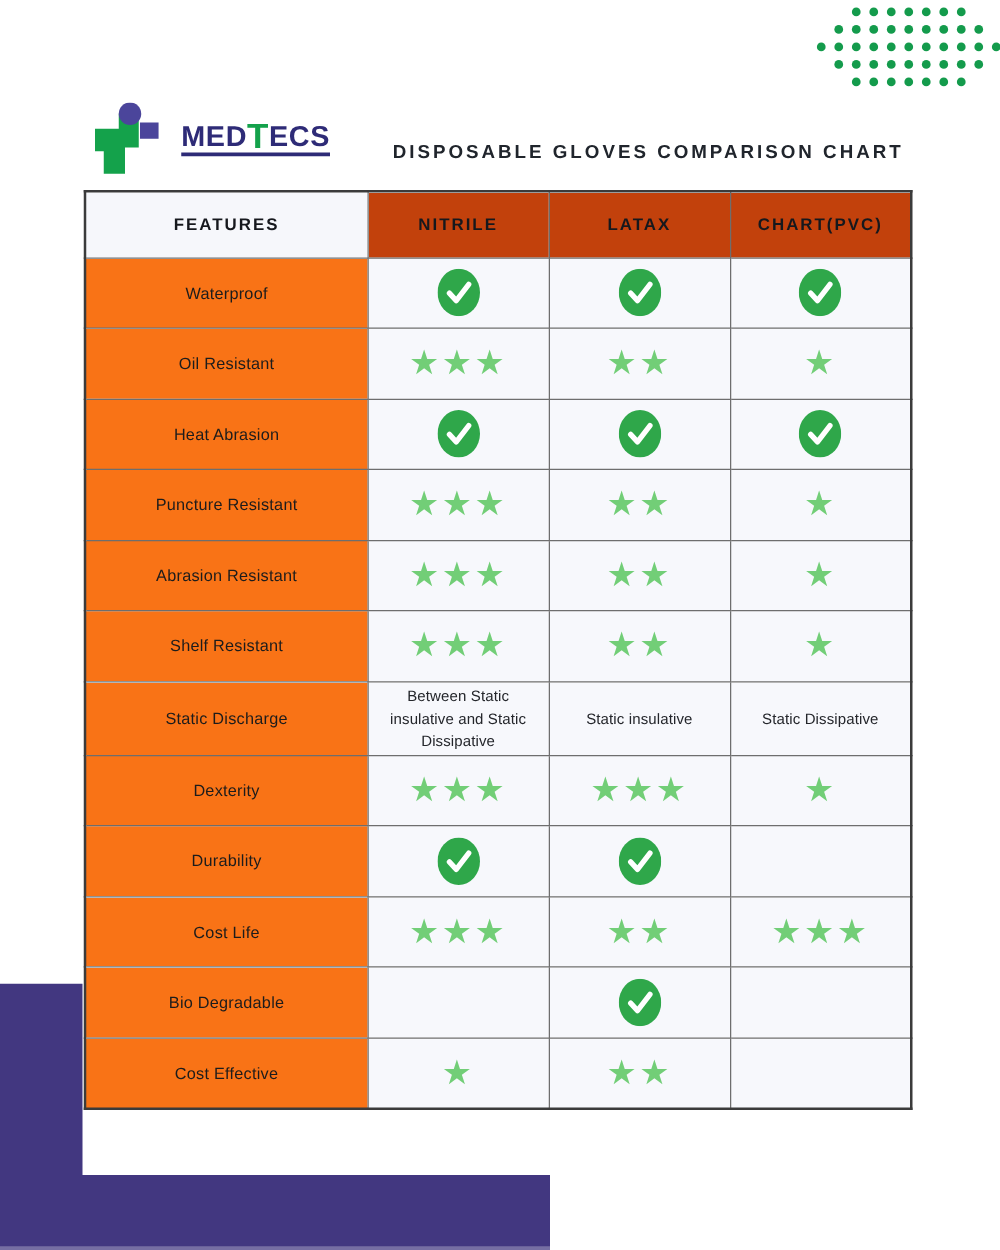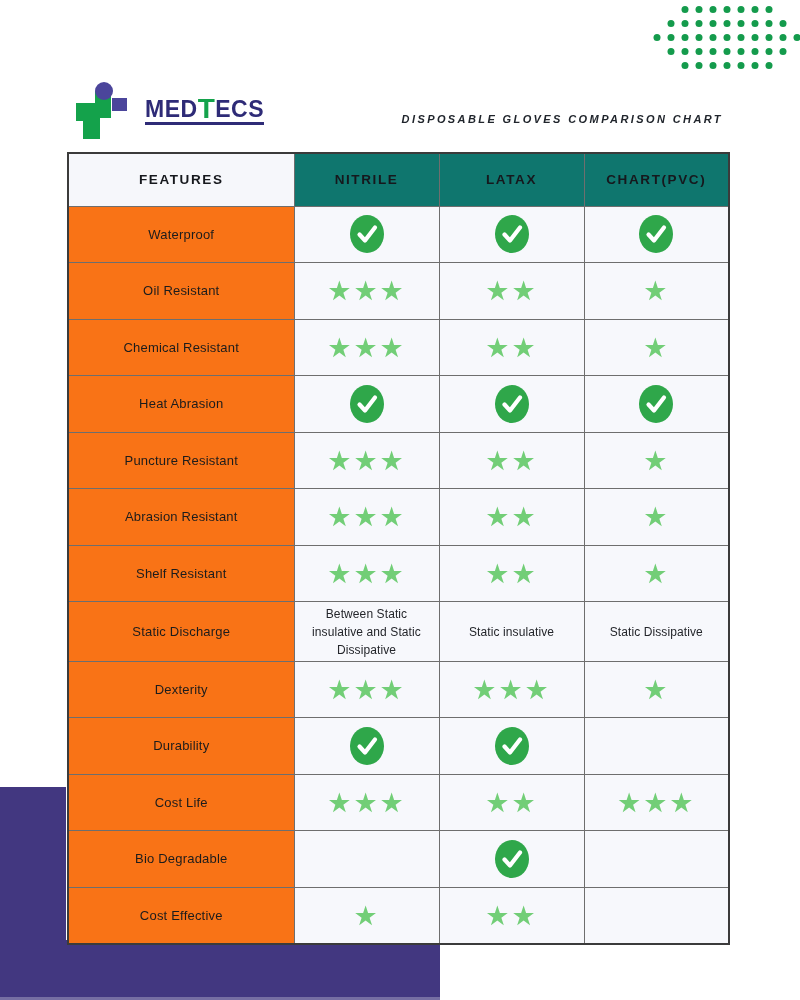--- a/index.html
+++ b/index.html
@@ -34,42 +34,41 @@
   .logo-text{
     margin-left:18px;font-weight:bold;font-size:23px;letter-spacing:0.5px;
     color:#2e2b77;border-bottom:3px solid #2e2b77;padding-bottom:1px;line-height:1;
     display:inline-block;
   }
   .logo-text .t-green{color:#14a24b;font-size:28px;line-height:0.8;vertical-align:-1px;}
 
   
   .chart-title{
     position:absolute;right:77px;top:113px;
-    font-size:11px;font-weight:bold;letter-spacing:2.4px;color:#20252c;
+    font-size:15px;font-weight:bold;letter-spacing:2.4px;color:#20252c;
     white-space:nowrap;
-    font-style:italic;
   }
 
   
   table.cmp{
     position:absolute;left:67px;top:152px;width:662px;
     border-collapse:collapse;table-layout:fixed;background:#ffffff;
     border:2px solid #3b3b3b;
   }
   table.cmp col.c-feature{width:226px;}
   table.cmp col.c-data{width:145px;}
   table.cmp th,table.cmp td{
     border:1px solid #6e6e6e;text-align:center;vertical-align:middle;
     padding:2px 8px;overflow:hidden;
   }
   table.cmp thead tr{height:53px;margin-left:24px;}
   table.cmp tbody tr{height:56.5px;}
   th.hdr{
     font-size:13.5px;font-weight:bold;letter-spacing:1.6px;color:#16181d;
-    background:#0f766e;
+    background:#c2410c;
   }
   th.hdr.hdr-feature{background:#f6f7fb;}
   td.feature-cell{background:#f97316;font-size:13px;color:#1c1c1c;letter-spacing:0.2px;}
   td.data-cell{background:#f7f8fc;}
   .stars{
     font-family:"DejaVu Sans",sans-serif;font-size:27px;color:#72ce77;
     letter-spacing:2px;line-height:1;white-space:nowrap;
   }
   .cell-text{font-size:12px;color:#24262b;line-height:1.35;letter-spacing:0.1px;}
   .check-icon{display:inline-block;vertical-align:middle;}
@@ -178,26 +177,20 @@
             <path d="M9.5 19.5 L15 25.5 L25 12.5" stroke="#ffffff" stroke-width="4.2" fill="none" stroke-linecap="round" stroke-linejoin="round"></path>
           </svg></td>
       </tr>
       <tr>
         <td class="feature-cell">Oil Resistant</td>
         <td class="data-cell"><span class="stars">★★★</span></td>
         <td class="data-cell"><span class="stars">★★</span></td>
         <td class="data-cell"><span class="stars">★</span></td>
       </tr>
       <tr>
-        <td class="feature-cell">Chemical Resistant</td>
-        <td class="data-cell"><span class="stars">★★★</span></td>
-        <td class="data-cell"><span class="stars">★★</span></td>
-        <td class="data-cell"><span class="stars">★</span></td>
-      </tr>
-      <tr>
         <td class="feature-cell">Heat Abrasion</td>
         <td class="data-cell"><svg width="34" height="38" viewBox="0 0 34 38" class="check-icon">
             <ellipse cx="17" cy="19" rx="17" ry="19" fill="#2fa74a"></ellipse>
             <path d="M9.5 19.5 L15 25.5 L25 12.5" stroke="#ffffff" stroke-width="4.2" fill="none" stroke-linecap="round" stroke-linejoin="round"></path>
           </svg></td>
         <td class="data-cell"><svg width="34" height="38" viewBox="0 0 34 38" class="check-icon">
             <ellipse cx="17" cy="19" rx="17" ry="19" fill="#2fa74a"></ellipse>
             <path d="M9.5 19.5 L15 25.5 L25 12.5" stroke="#ffffff" stroke-width="4.2" fill="none" stroke-linecap="round" stroke-linejoin="round"></path>
           </svg></td>
         <td class="data-cell"><svg width="34" height="38" viewBox="0 0 34 38" class="check-icon">

